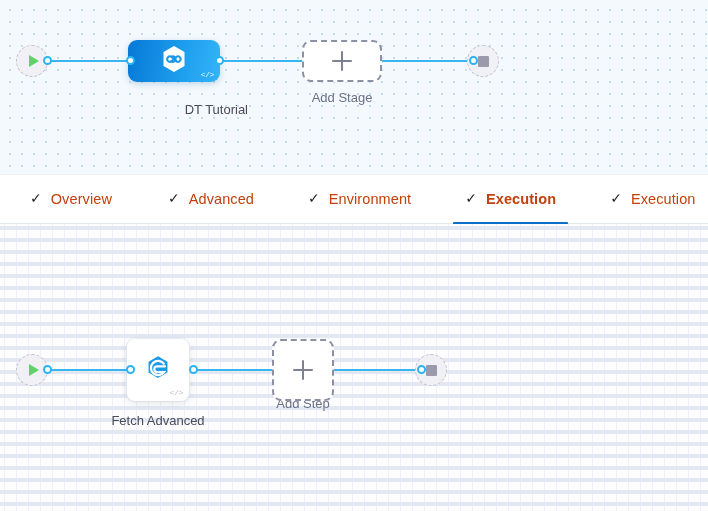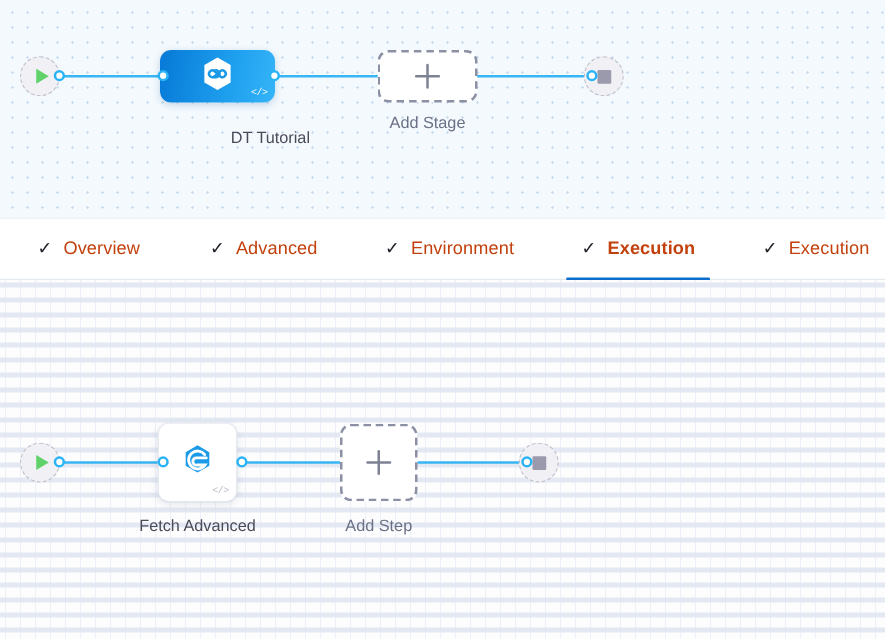--- a/index.html
+++ b/index.html
@@ -307,21 +307,21 @@
         </svg>
       </span>
       <span class="code-badge">&lt;/&gt;</span>
     </div>
     <div class="port" style="left:189px; top:141px;"></div>
     <div class="node-label" style="left:78px; top:189px; width:160px;">Fetch Advanced</div>
 
     <div class="add-box" style="left:272px; top:340px; width:62px; height:62px; top:115px;">
       <div class="add-plus"></div>
     </div>
-    <div class="node-label muted" style="left:223px; top:189px; width:160px;">Add Step</div>
+    <div class="node-label muted" style="left:223px; top:172px; width:160px;">Add Step</div>
 
     <div class="port" style="left:417px; top:141px;"></div>
     <div class="terminal" style="left:415px; top:130px;">
       <div class="stop-sq"></div>
     </div>
 
   </div>
 
 </div>
 

